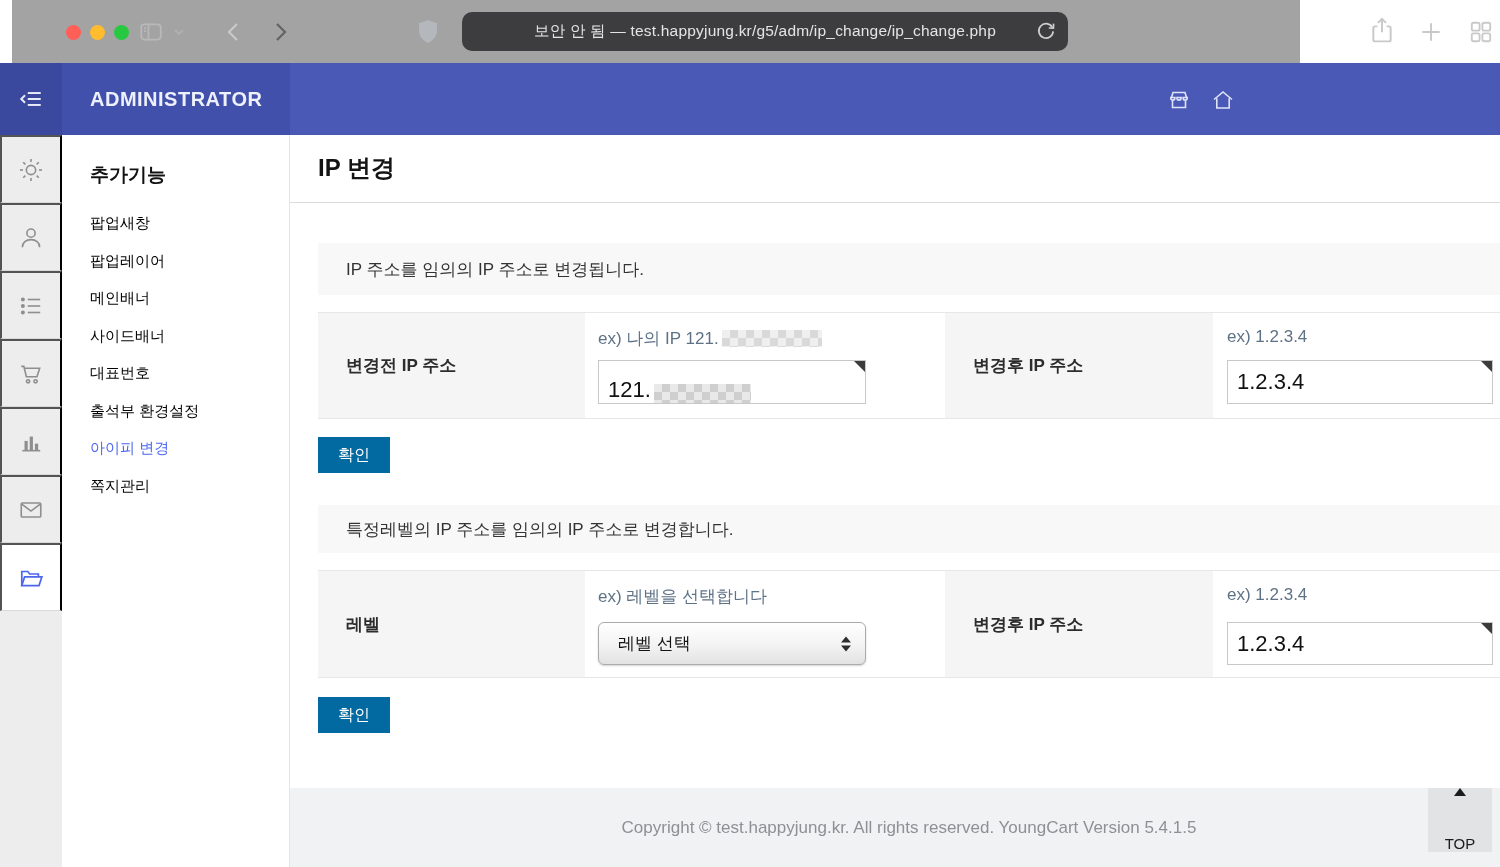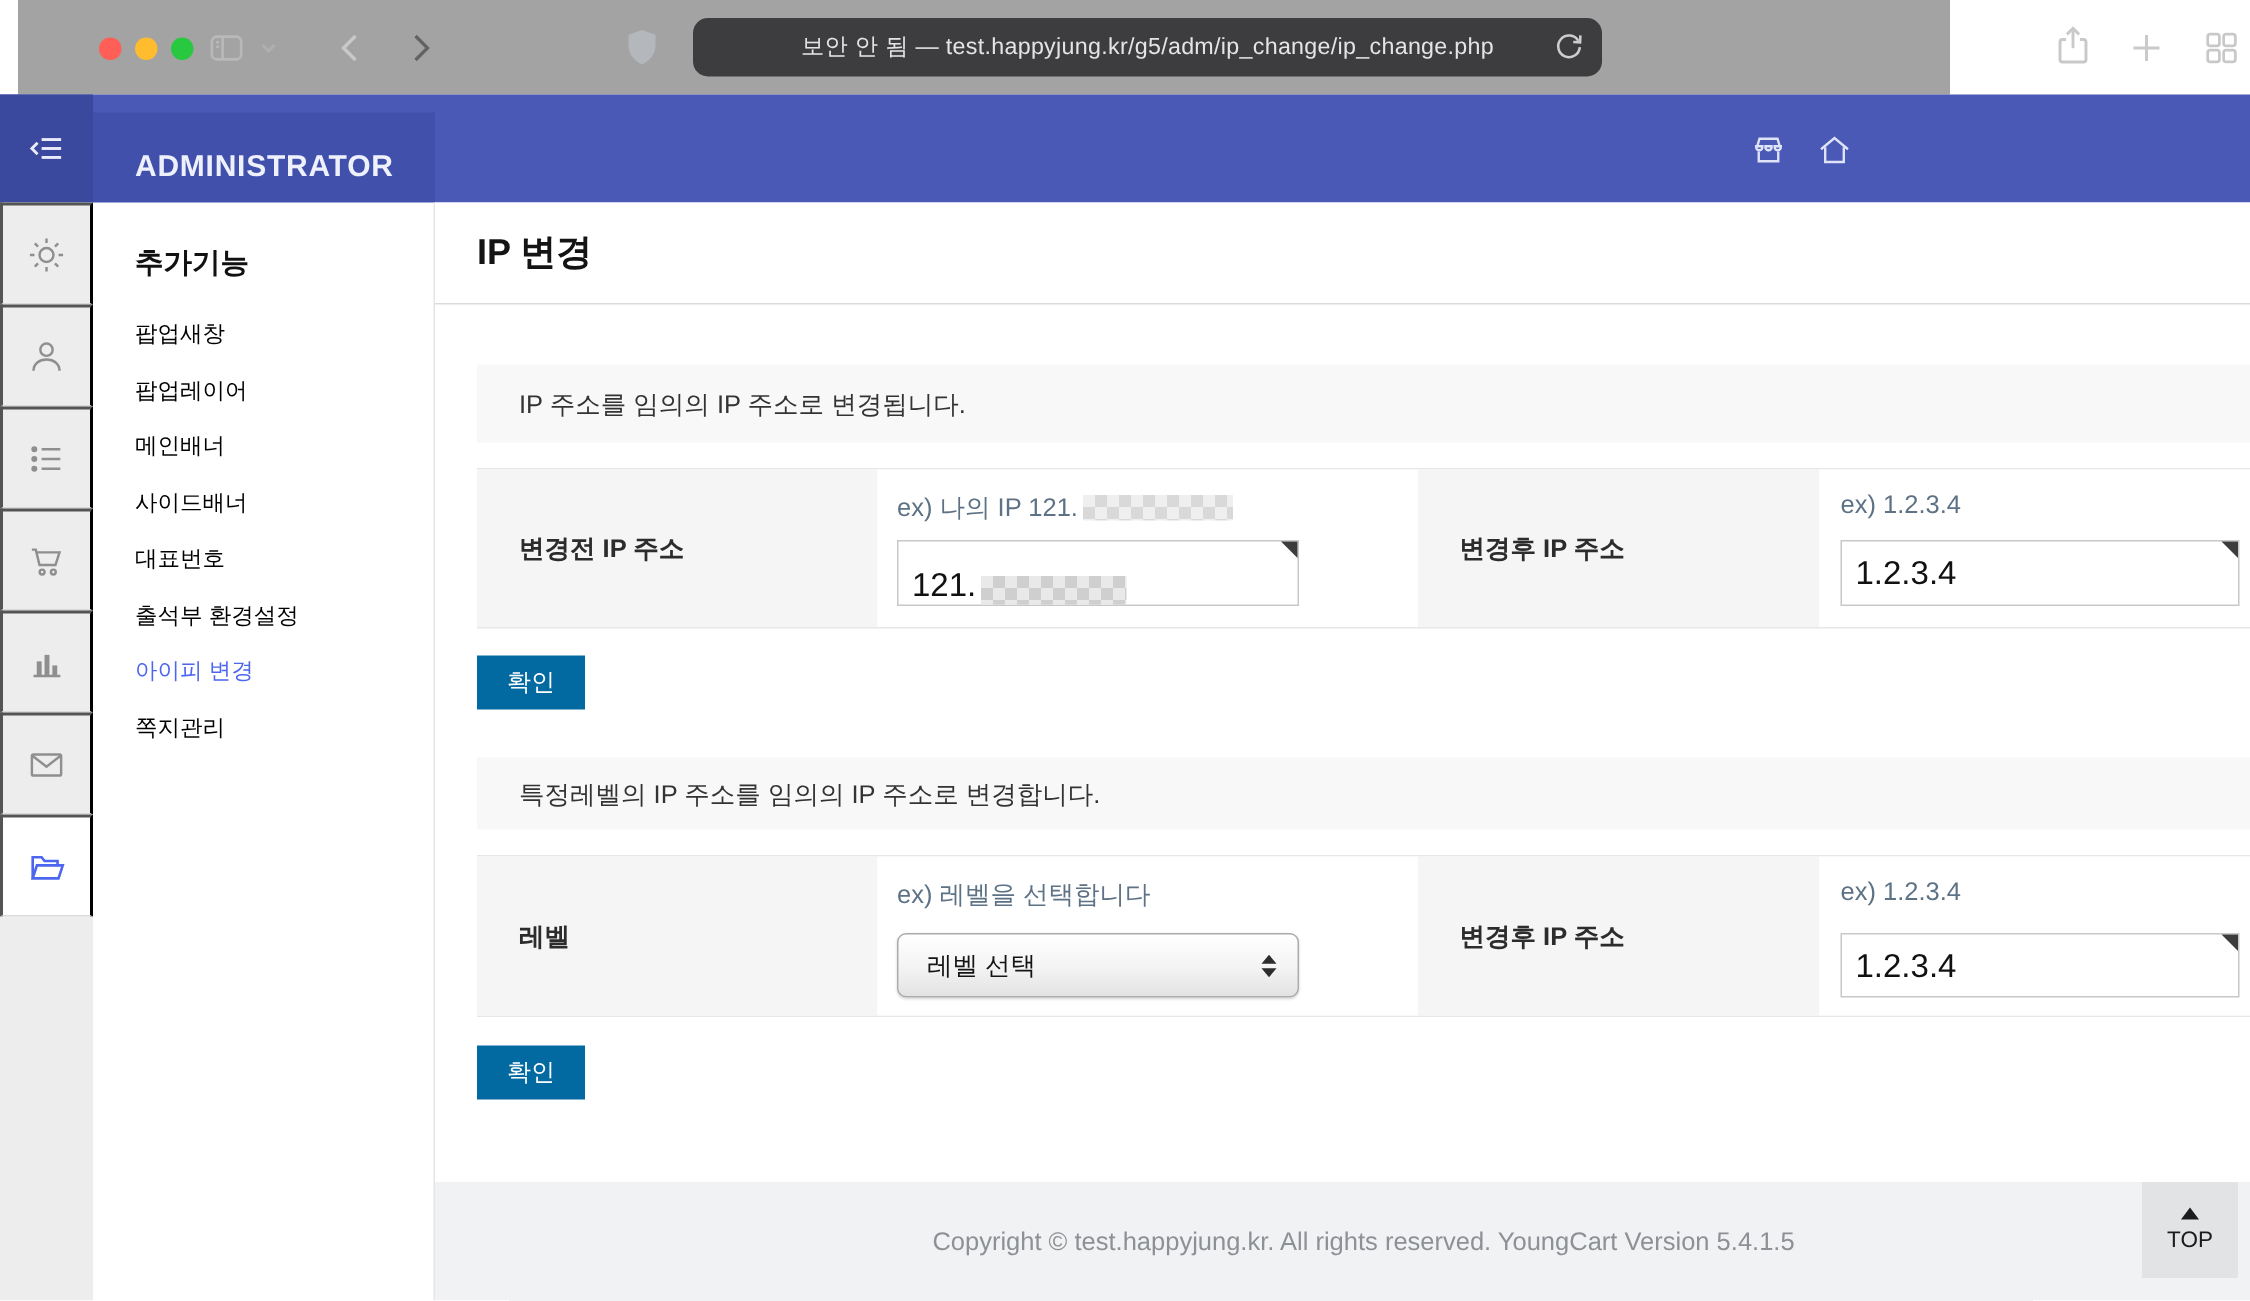--- a/index.html
+++ b/index.html
@@ -17,21 +17,21 @@
   .chrome .icn { position:absolute; display:flex; align-items:center; justify-content:center; background:none; border:none; cursor:default; }
   .urlbar {
     position:absolute; left:450px; top:12px; width:606px; height:39px;
     background:#3d3d40; border-radius:10px; display:flex; align-items:center; justify-content:center;
   }
   .urlbar .url-text { color:#e4e4e6; font-size:15.5px; letter-spacing:.2px; }
   .urlbar .reload { position:absolute; right:10px; top:7px; }
   
   .admin-header { position:absolute; left:0; top:63px; width:1500px; height:72px; background:#4a59b6; }
   .nav-toggle { position:absolute; left:0; top:0; width:62px; height:72px; background:#3a489e; border:none; display:flex; align-items:center; justify-content:center; cursor:pointer; }
-  .brand-box { position:absolute; left:62px; top:12px; width:228px; height:72px; background:#4150aa; display:flex; align-items:center; }
+  .brand-box { position:absolute; left:62px; top:0; width:228px; height:72px; background:#4150aa; display:flex; align-items:center; }
   .brand { color:#eef0fb; font-size:20px; font-weight:bold; letter-spacing:.5px; padding-left:28px; }
   .hdr-icon { position:absolute; top:25px; background:none; border:none; cursor:pointer; }
   .hdr-btn {
     position:absolute; top:83px; height:37px; border:1px solid rgba(255,255,255,.35);
     background:rgba(255,255,255,.06); color:#fff; font-size:15px; cursor:pointer;
     display:flex; align-items:center; justify-content:center; font-family:inherit;
   }
   .hdr-btn.extras { left:1246px; width:109px; }
   .hdr-split { position:absolute; left:1360px; top:83px; width:131px; height:37px; border:1px solid rgba(255,255,255,.35); display:flex; }
   .hdr-split .txt { flex:1; background:rgba(255,255,255,.06); color:#fff; font-size:15px; display:flex; align-items:center; justify-content:center; cursor:pointer; }
@@ -86,21 +86,21 @@
   .spin i { width:0; height:0; border-left:5px solid transparent; border-right:5px solid transparent; }
   .spin .up { border-bottom:6px solid #2d2d2d; }
   .spin .dn { border-top:6px solid #2d2d2d; }
   .submit-btn { position:absolute; left:28px; width:72px; height:36px; background:#0369a1; color:#fff; border:none; font-size:16px; cursor:pointer; font-family:inherit; }
   .submit-btn.b1 { top:302px; }
   .submit-btn.b2 { top:562px; }
   
   .footer { position:absolute; left:290px; top:788px; width:1210px; height:79px; background:#f1f2f4; display:flex; align-items:center; justify-content:center; }
   .footer .copy { font-size:17px; color:#8d9094;margin-left:28px; }
   .top-btn { position:absolute; right:8px; top:0; width:64px; height:64px; background:#e2e3e5; border:none; cursor:pointer;
-    display:flex; flex-direction:column; align-items:center; justify-content:center; gap:5px; font-family:inherit; }
+    display:flex; flex-direction:column; align-items:center; justify-content:space-between; gap:5px; font-family:inherit; }
   .top-arrow { width:0; height:0; border-left:6px solid transparent; border-right:6px solid transparent; border-bottom:8px solid #1c1c1c; }
   .top-btn .top-label { font-size:15px; color:#1c1c1c; }
   svg { display:block; }
 </style>
 </head>
 <body>
 
 <div class="chrome">
   <span class="tl red"></span>
   <span class="tl yellow"></span>

